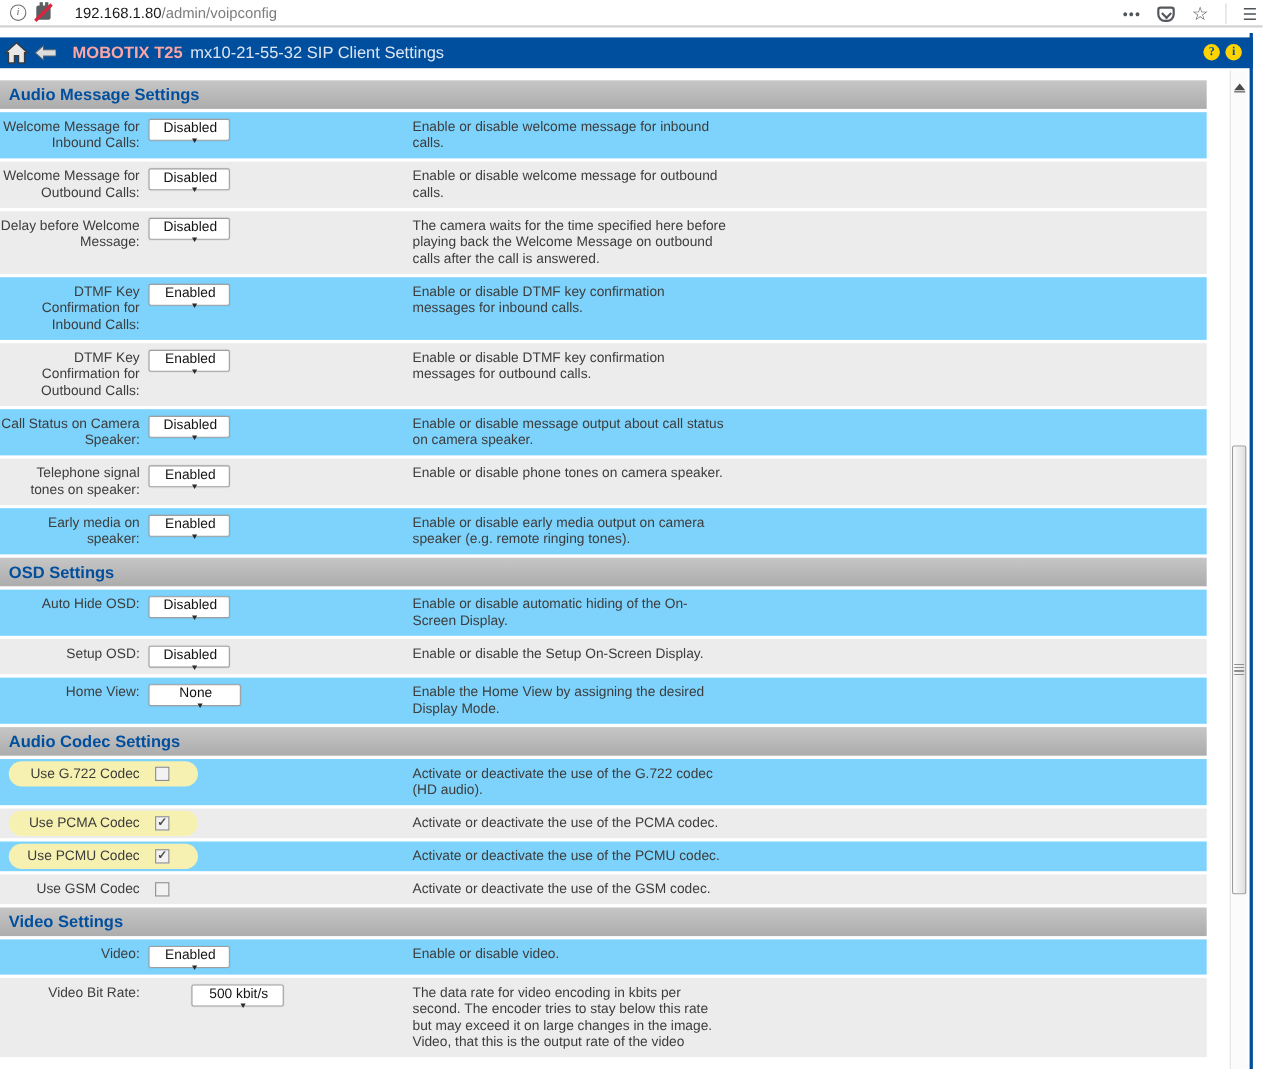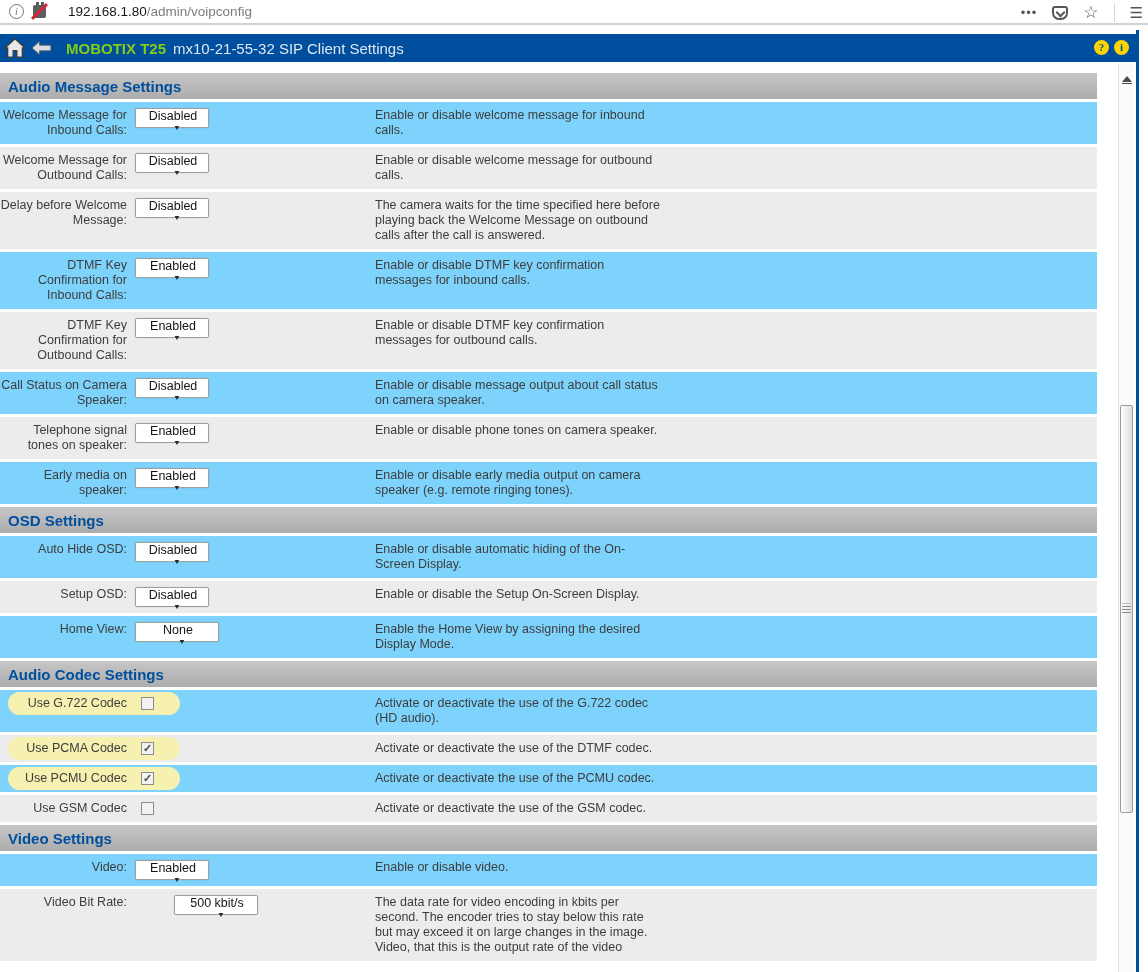--- a/index.html
+++ b/index.html
@@ -31,21 +31,21 @@
                         border-right:2px solid #54585d; border-bottom:2px solid #54585d; transform:rotate(45deg); }
   .star-icon { font-size:17px; line-height:17px; }
   .tb-sep { width:1px; height:19px; background:#d8d8d8; }
   .burger-icon { font-size:15px; }
 
   
   .mx-header { margin-top:9px; width:1139px; height:28px; background:var(--accent-blue,#004f9e);
                display:flex; align-items:center; position:relative; color:#fff; }
   .home-icon { margin-left:4px; width:22px; height:22px; display:block; }
   .back-icon { margin-left:6px; width:19px; height:14px; display:block; }
-  .brand { margin-left:15px; font-weight:bold; font-size:15px; color:#84cc16; white-space:nowrap; }
+  .brand { margin-left:15px; font-weight:bold; font-size:15px; color:#fca5a5; white-space:nowrap; }
   .mx-title { margin-left:7px; font-size:15px; color:#dde6f2; white-space:nowrap; }
   .hdr-right { position:absolute; right:10px; top:6px; display:flex; gap:5px; }
   .badge { width:15px; height:15px; border-radius:50%; background:#ffd400; color:var(--accent-blue,#004f9e);
            font-weight:bold; font-size:11px; line-height:15px; text-align:center;
            font-family:"Liberation Serif", serif; }
 
   
   .content { width:1097px; margin-top:11px; position:relative; }
   .section-bar { height:26px; background:linear-gradient(#c6c6c6,#acacac); margin-bottom:3px;
                  display:flex; align-items:center; }
@@ -240,21 +240,21 @@
         <div class="cb"></div>
       </div>
       <div class="desc">Activate or deactivate the use of the G.722 codec (HD audio).</div>
     </div>
     <div class="row gray">
       <div class="hl-pill"></div>
       <div class="lbl">Use PCMA Codec</div>
       <div class="ctl">
         <div class="cb">✓</div>
       </div>
-      <div class="desc">Activate or deactivate the use of the DTMF codec.</div>
+      <div class="desc">Activate or deactivate the use of the PCMA codec.</div>
     </div>
     <div class="row">
       <div class="hl-pill"></div>
       <div class="lbl">Use PCMU Codec</div>
       <div class="ctl">
         <div class="cb">✓</div>
       </div>
       <div class="desc">Activate or deactivate the use of the PCMU codec.</div>
     </div>
     <div class="row gray">

